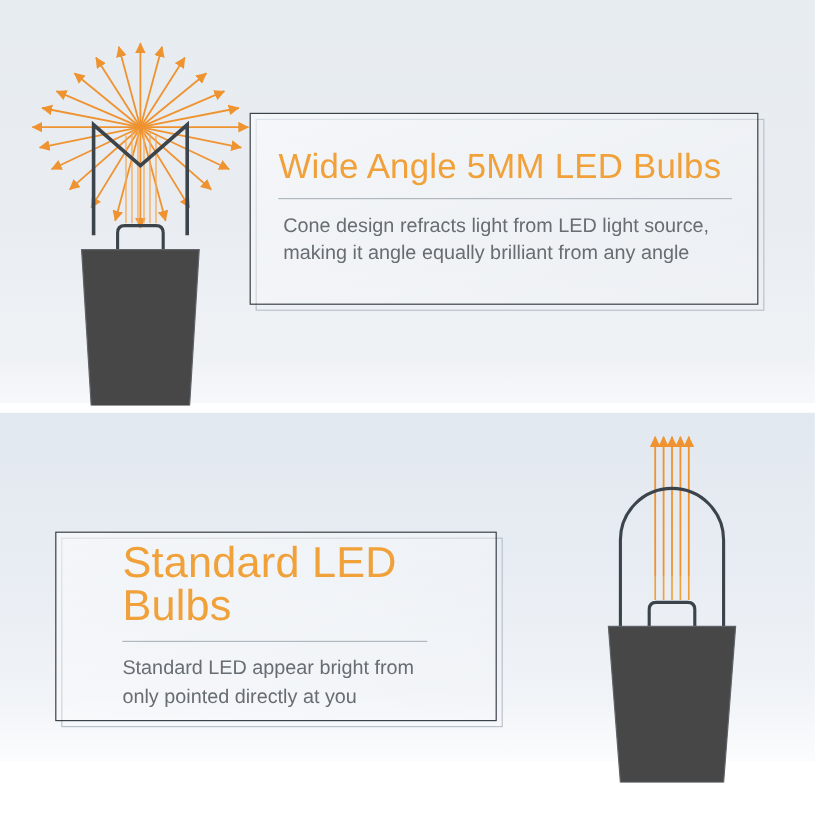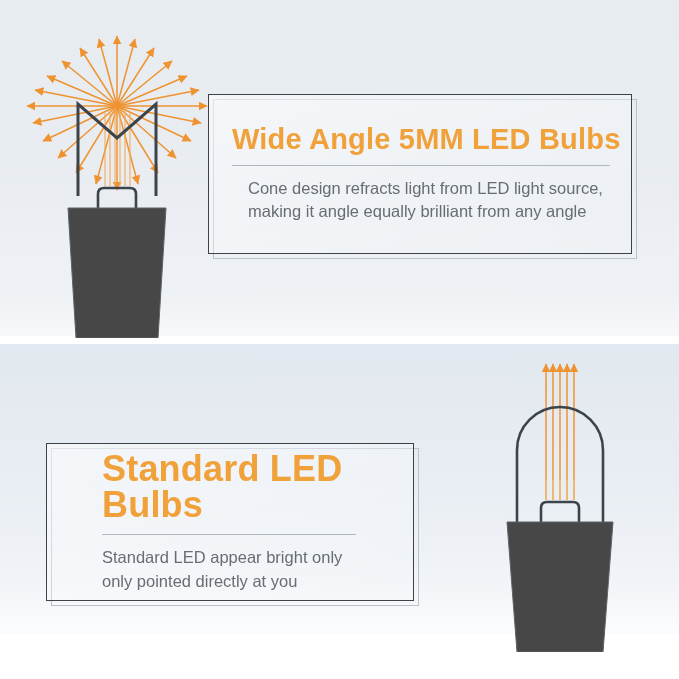--- a/index.html
+++ b/index.html
@@ -50,41 +50,41 @@
     position:absolute;left:0;top:0;width:100%;height:100%;
     box-sizing:border-box;
     display:flex;flex-direction:column;justify-content:center;
   }
 
   .panel-top{left:208px;top:94px;width:424px;height:160px;}
   .panel-bottom{left:46px;top:443px;width:368px;height:158px;}
 
   .panel-title{
     color:#f0a13a;
-    font-weight:700;
+    font-weight:400;
     letter-spacing:.2px;
     line-height:1;
     margin:0;
   }
   .panel-top .panel-title{font-size:29px;padding:0 0 0 24px;}
   .panel-bottom .panel-title{font-size:36px;padding:0 0 0 56px;}
 
   .title-rule{
     height:1px;background:#b0b7be;margin:11px 0 11px 0;
   }
   .panel-top .title-rule{margin-left:24px;margin-right:22px;}
   .panel-bottom .title-rule{margin-left:56px;margin-right:58px;}
 
   .panel-sub{
     color:#676d73;
     font-size:16.5px;
     line-height:1.42;
     margin:0;
   }
-  .panel-top .panel-sub{padding:0 0 0 40px;}
+  .panel-top .panel-sub{padding:0 0 0 28px;}
   .panel-bottom .panel-sub{padding:0 0 0 56px;}
   .panel-sub span{display:block;}
 
   
   .illus{position:absolute;}
   .illus-top{left:12px;top:18px;width:210px;height:320px;}
   .illus-bottom{left:455px;top:352px;width:210px;height:300px;}
   .illus svg{display:block;}
 </style>
 </head>
@@ -162,21 +162,21 @@
     </div>
   </div>
 
   <div class="panel panel-bottom">
     <div class="shadow-layer"></div>
     <div class="frame"></div>
     <div class="inner">
       <div class="panel-title">Standard LED Bulbs</div>
       <div class="title-rule"></div>
       <div class="panel-sub">
-        <span>Standard LED appear bright only</span>
+        <span>Standard LED appear bright from</span>
         <span>only pointed directly at you</span>
       </div>
     </div>
   </div>
 
   <div class="illus illus-bottom">
     <svg width="210" height="300" viewBox="0 0 210 300" xmlns="http://www.w3.org/2000/svg">
       <defs>
         <marker id="ah2" markerWidth="7" markerHeight="7" refX="5.6" refY="3" orient="auto">
           <path d="M0,0 L6,3 L0,6 z" fill="#ef9330"></path>

